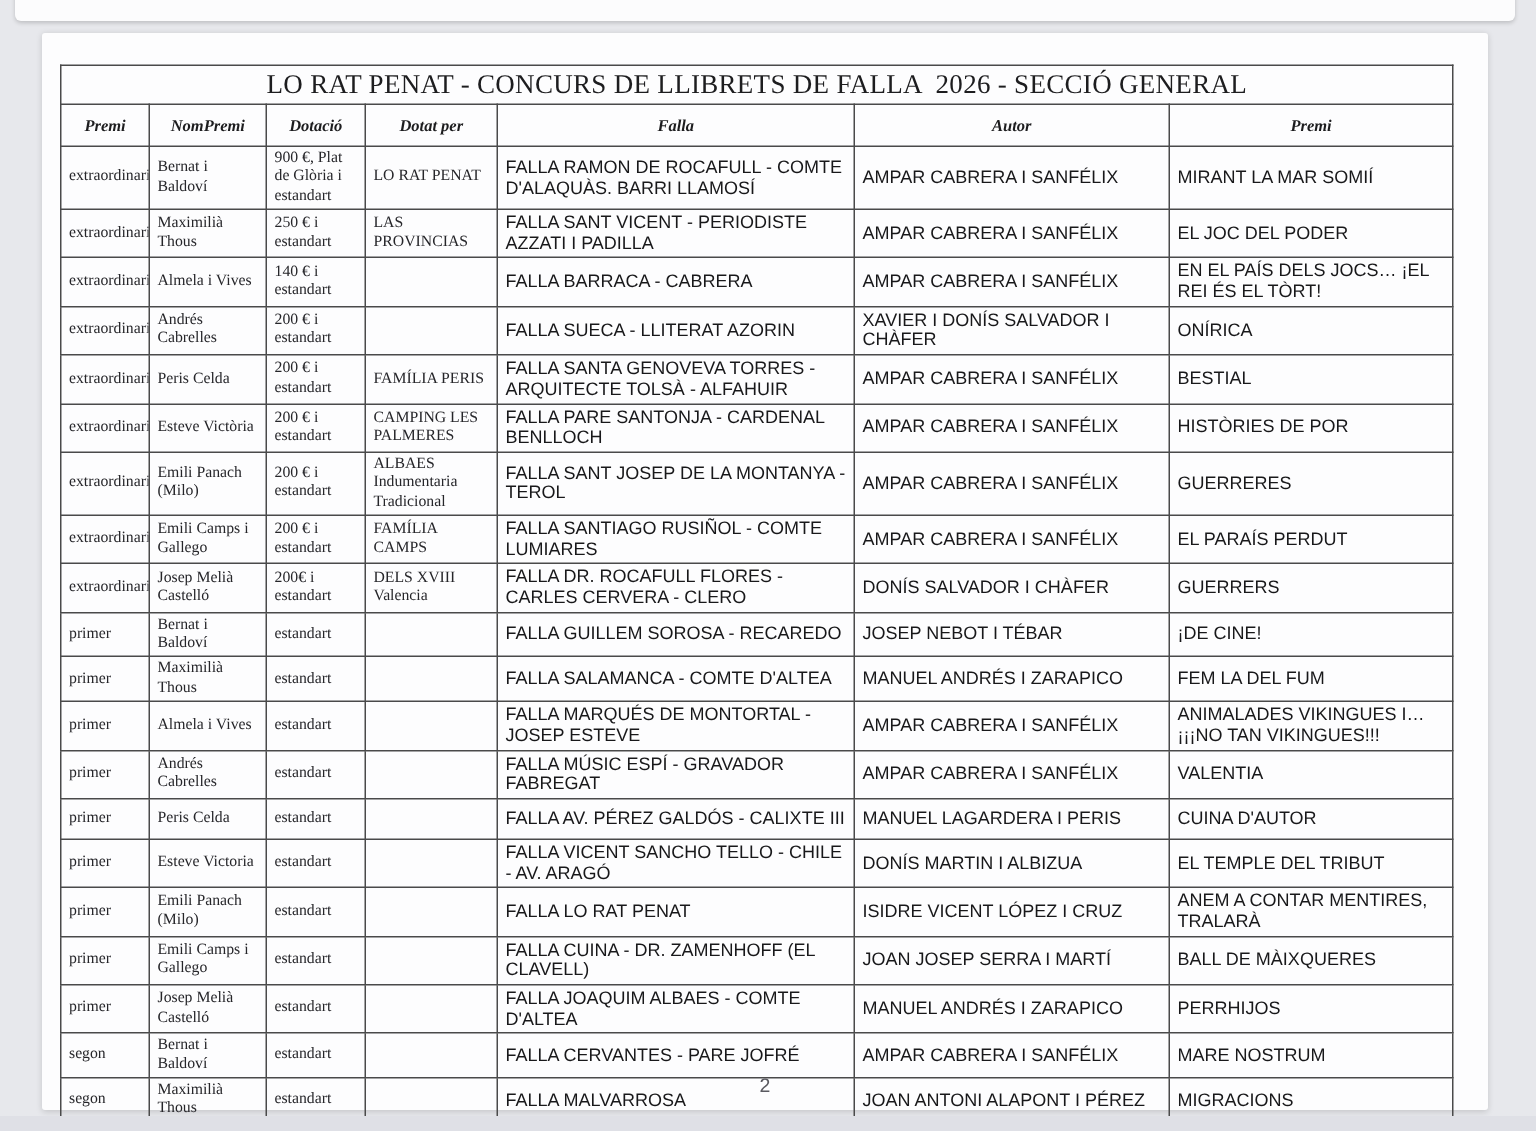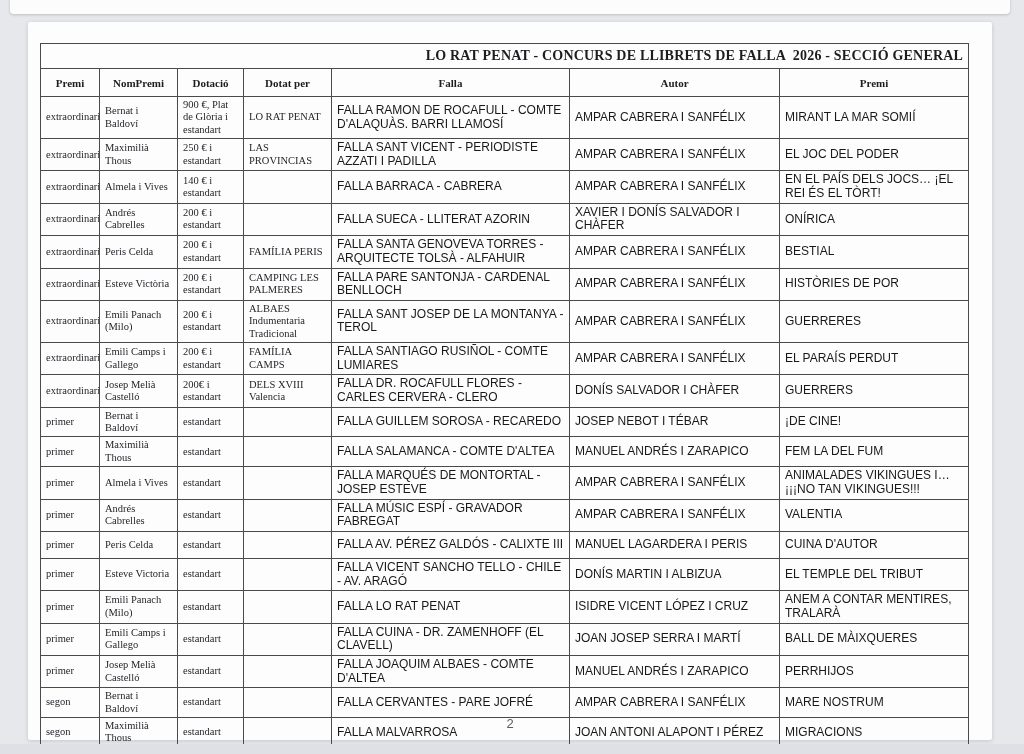--- a/index.html
+++ b/index.html
@@ -32,34 +32,35 @@
     table-layout: fixed;
     color: #1d1d1f;
   }
   table.report td, table.report th {
     border: 1px solid #4a4a4a;
     vertical-align: middle;
     padding: 2px 5px;
     overflow: hidden;
   }
   .title-cell {
-    text-align: right;
-    font-weight: bold;
-    font-size: 14px;
+    text-align: center;
+    font-weight: normal;
+    font-size: 18px;
     letter-spacing: 0.2px;
     height: 25px;
     font-family: "Liberation Serif", serif;
     white-space: pre;
   }
   th.col-head {
     font-size: 11px;
     font-weight: bold;
     text-align: center;
     height: 28px;
     font-family: "Liberation Serif", serif;
+    font-style: italic;
   }
   td.c-serif {
     font-family: "Liberation Serif", serif;
     font-size: 10.5px;
     line-height: 1.18;
     color: #26262a;
   }
   td.c-sans {
     font-family: "Liberation Sans", sans-serif;
     font-size: 12px;

